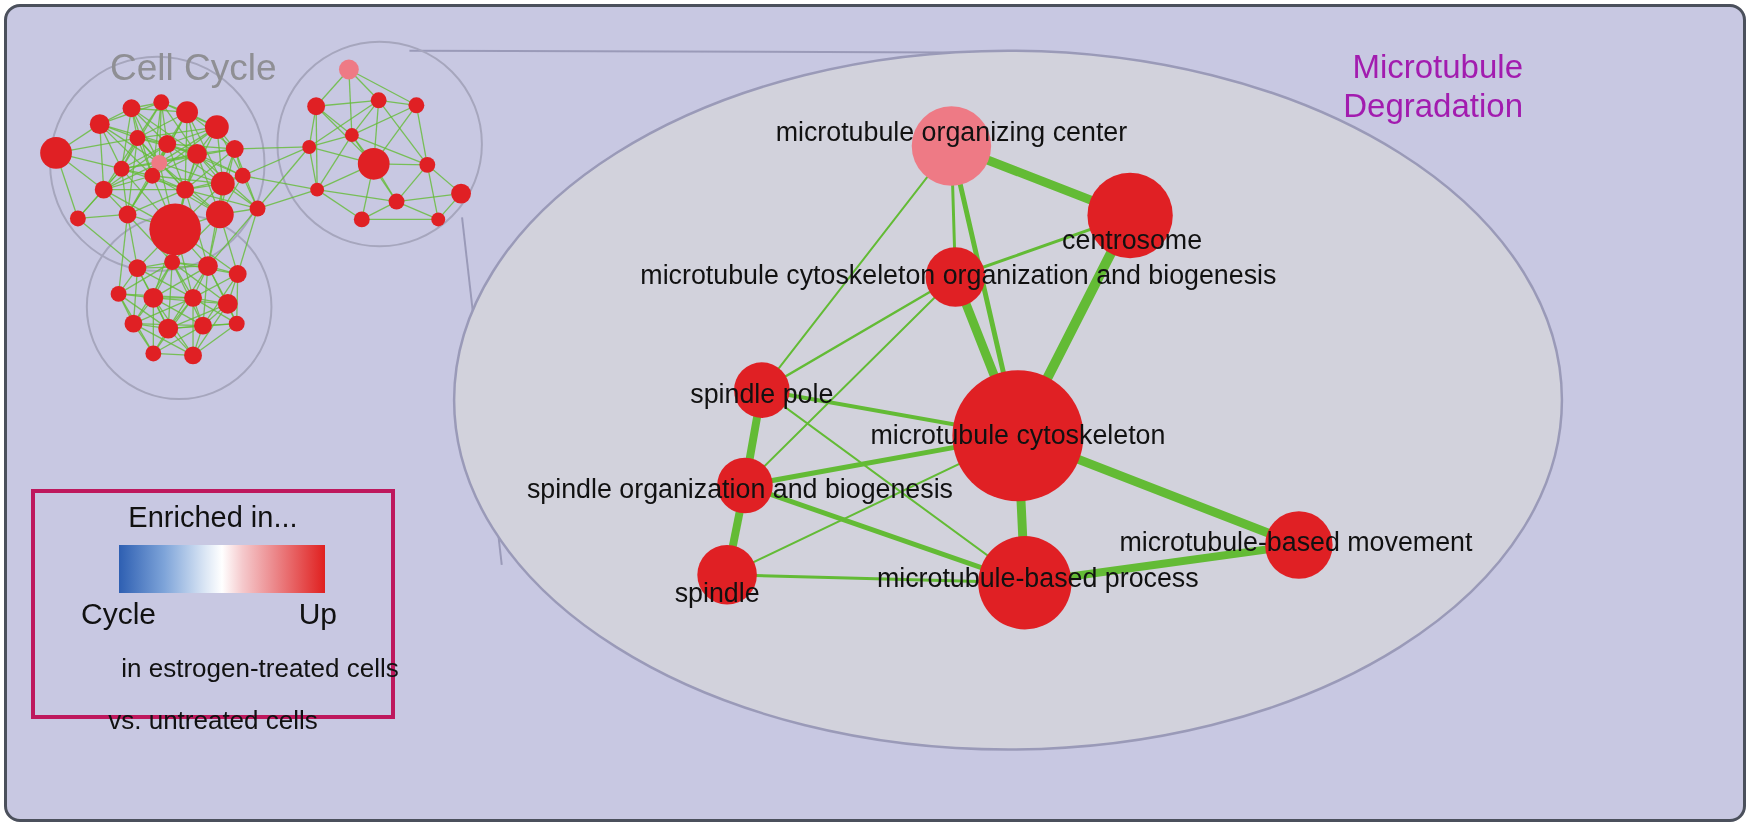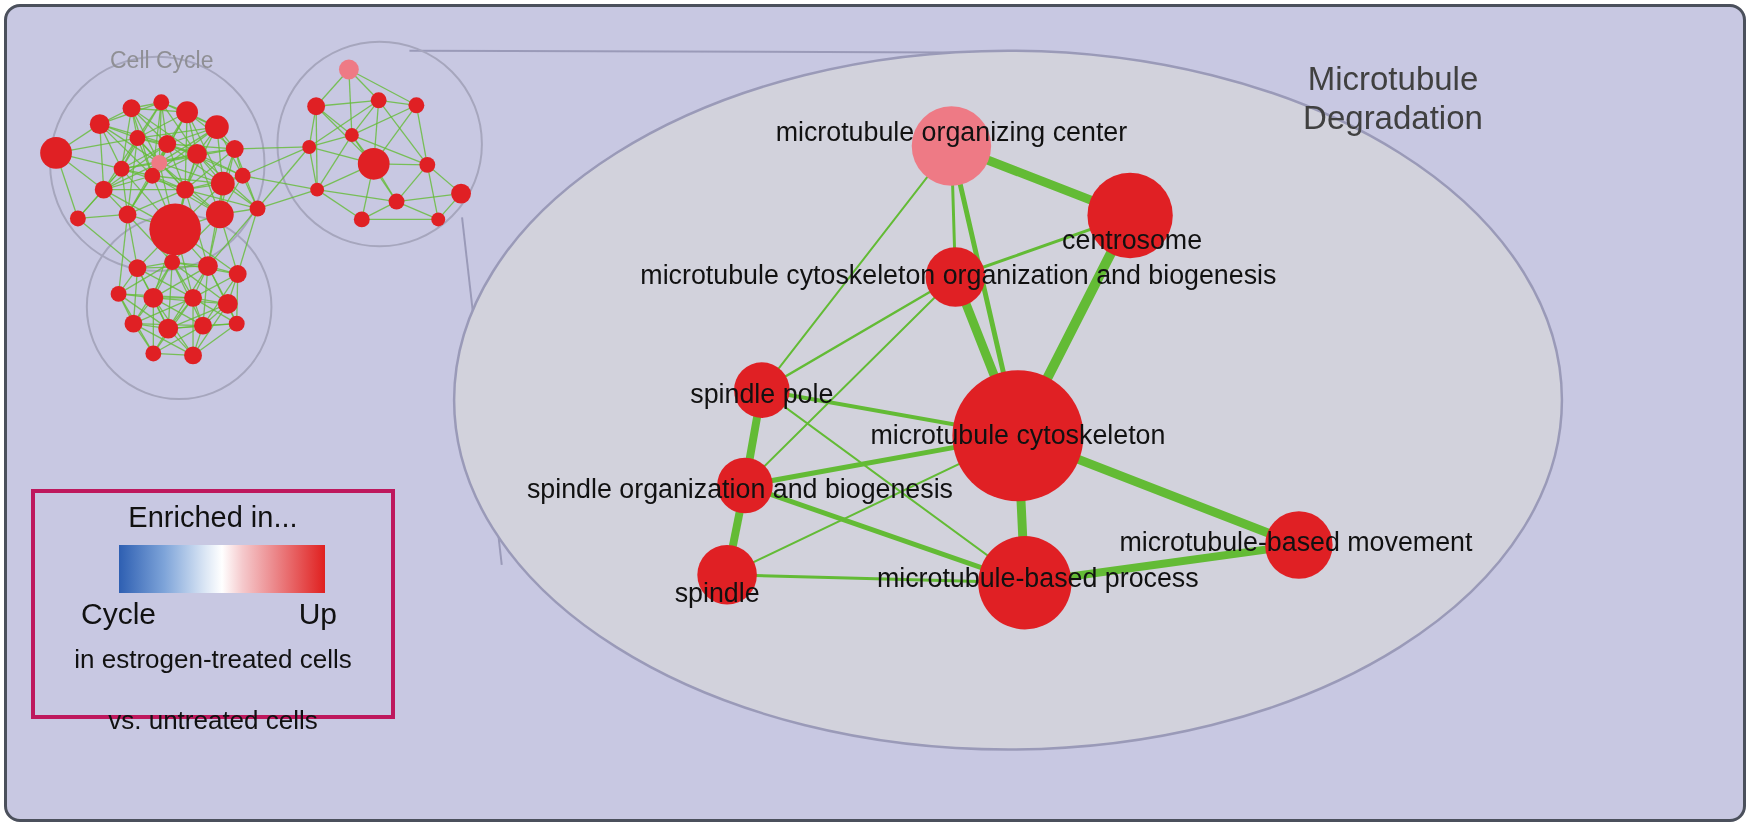--- a/index.html
+++ b/index.html
@@ -5,31 +5,31 @@
   html,body{margin:0;padding:0;background:#ffffff;}
   .figure{
     position:relative;width:1742px;height:818px;margin:4px;
     background:#c8c8e2;border:3px solid #4b505c;border-radius:16px;
     box-sizing:border-box;overflow:hidden;
     font-family:"Liberation Sans",sans-serif;
   }
   #net{position:absolute;left:0;top:0;width:100%;height:100%;}
   #net text{font-family:"Liberation Sans",sans-serif;}
   .lbl{position:absolute;white-space:nowrap;}
-  .cellcycle{left:103px;top:40px;font-size:23px;color:#8f8f94;}
+  .cellcycle{left:103px;top:40px;font-size:37px;color:#8f8f94;}
   .ubiquitin{left:30px;top:390px;font-size:31px;line-height:38px;color:#8f8f94;}
-  .mtitle{left:1256px;top:52px;width:260px;text-align:center;font-size:33px;line-height:39px;color:#404040;}
+  .mtitle{left:1256px;top:40px;width:260px;text-align:right;font-size:33px;line-height:39px;color:#a21caf;}
   .legend{
     position:absolute;left:24px;top:482px;width:364px;height:230px;
     border:4px solid #be185d;box-sizing:border-box;
   }
   .legend-title{position:absolute;top:8px;width:100%;text-align:center;font-size:29px;color:#111111;}
   .legend-bar{position:absolute;left:84px;top:52px;width:206px;height:48px;}
   .legend-row{position:absolute;left:46px;top:104px;width:256px;display:flex;justify-content:space-between;font-size:30px;color:#111111;}
-  .legend-sub1{position:absolute;top:151px;width:100%;text-align:center;font-size:26px;color:#111111;}
+  .legend-sub1{position:absolute;top:160px;width:100%;text-align:center;font-size:26px;color:#111111;margin-left:47px;}
   .legend-sub2{position:absolute;top:180px;width:100%;text-align:center;font-size:26px;color:#111111;margin-top:32px;}
 </style>
 </head>
 <body>
 
 <div class="figure">
   <svg id="net" viewBox="0 0 1742 818">
       <line x1="402" y1="44" x2="1010" y2="46" stroke="#9a9ab8" stroke-width="2"></line>
       <line x1="455" y1="212" x2="495" y2="562" stroke="#9a9ab8" stroke-width="2"></line>
       <ellipse cx="1005" cy="396" rx="558" ry="352" fill="#d2d2dc" stroke="#9a9ab8" stroke-width="2.5"></ellipse>

